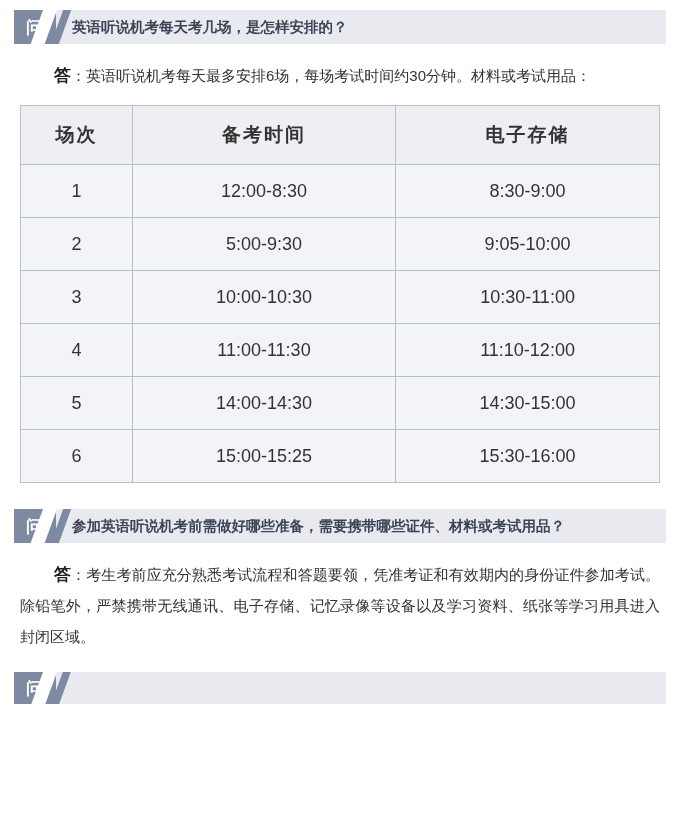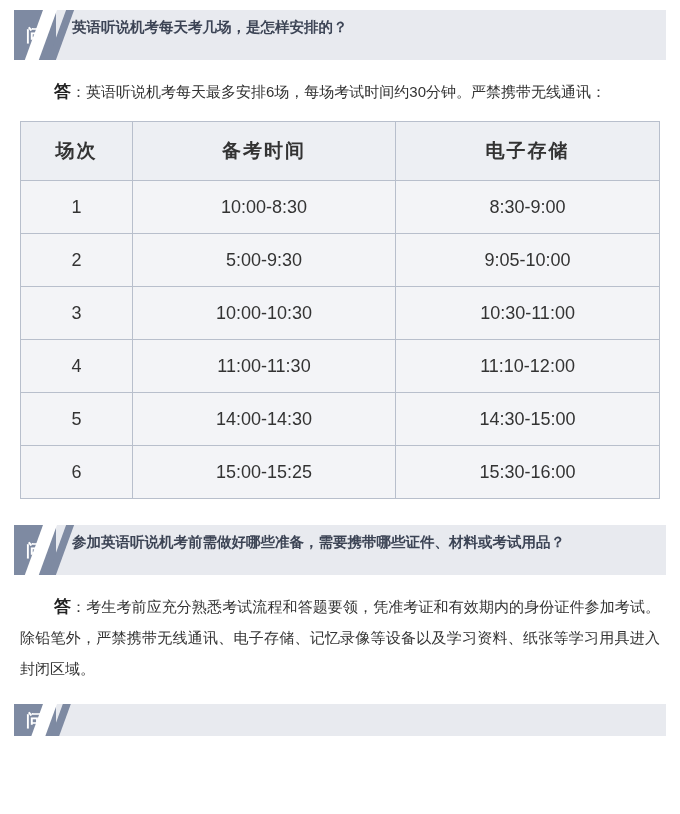--- a/index.html
+++ b/index.html
@@ -57,21 +57,21 @@
     position: absolute;
     right: -9px;
     top: 0;
     bottom: 0;
     width: 8px;
     background: #7e8aa2;
     transform: skewX(-20deg);
   }
   .q-text {
     flex: 1;
-    padding: 7px 12px 23px 16px;
+    padding: 7px 12px 7px 16px;
     font-size: 14.5px;
     font-weight: bold;
     color: #3c4455;
     line-height: 20px;
     display: flex;
     align-items: center;
   }
 
   
   .answer {
@@ -130,41 +130,41 @@
   <div class="q-bar">
     <div class="q-badge">
       <span>问</span>
       <span class="slash"></span>
       <span class="slash2"></span>
     </div>
     <div class="q-text">英语听说机考每天考几场，是怎样安排的？</div>
   </div>
 
   <div class="answer">
-    <span class="a-label">答</span><span>：</span><span>英语听说机考每天最多安排6场，每场考试时间约30分钟。严禁携带无线通讯：</span>
+    <span class="a-label">答</span><span>：</span><span>英语听说机考每天最多安排6场，每场考试时间约30分钟。材料或考试用品：</span>
   </div>
 
   <div class="tbl-wrap">
     <table class="sched">
       <colgroup>
           <col class="c1">
           <col class="c2">
           <col class="c3">
         </colgroup>
       <thead>
         <tr>
           <th>场次</th>
           <th>备考时间</th>
           <th>电子存储</th>
         </tr>
       </thead>
       <tbody>
         <tr>
           <td>1</td>
-          <td>10:00-8:30</td>
+          <td>12:00-8:30</td>
           <td>8:30-9:00</td>
         </tr>
         <tr>
           <td>2</td>
           <td>5:00-9:30</td>
           <td>9:05-10:00</td>
         </tr>
         <tr>
           <td>3</td>
           <td>10:00-10:30</td>

